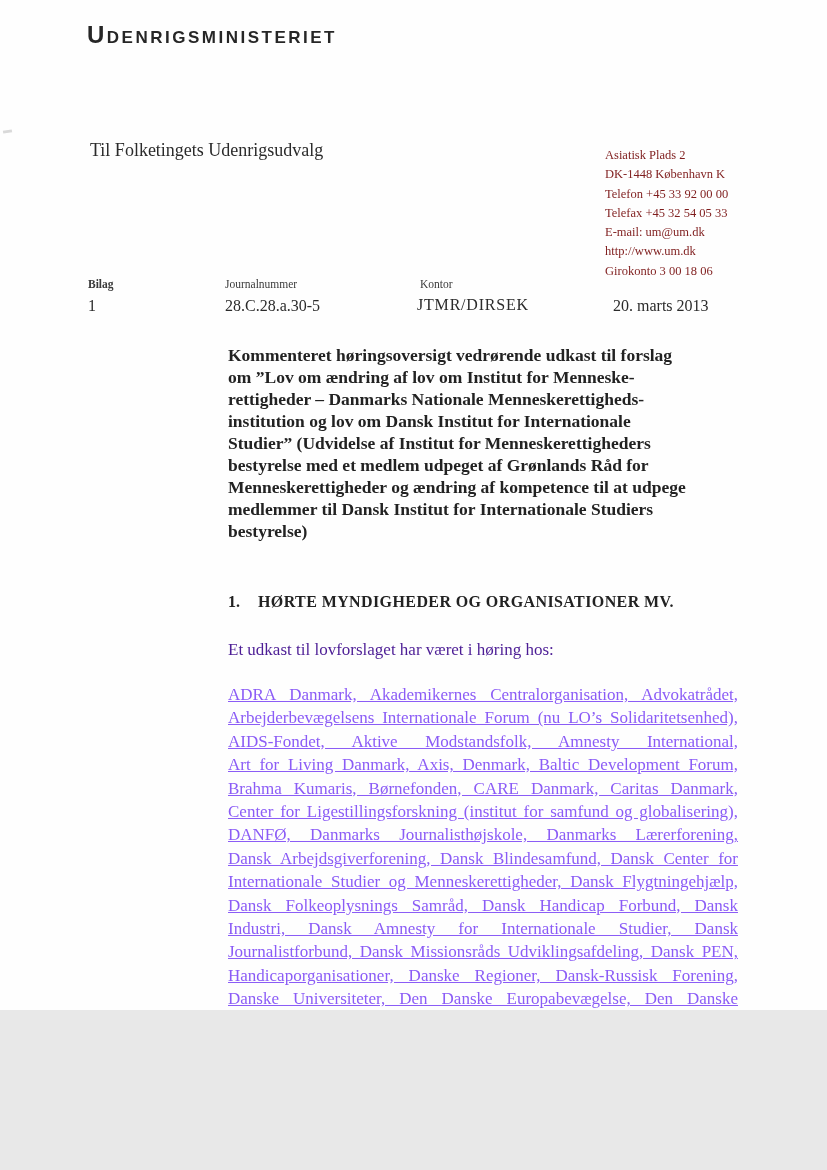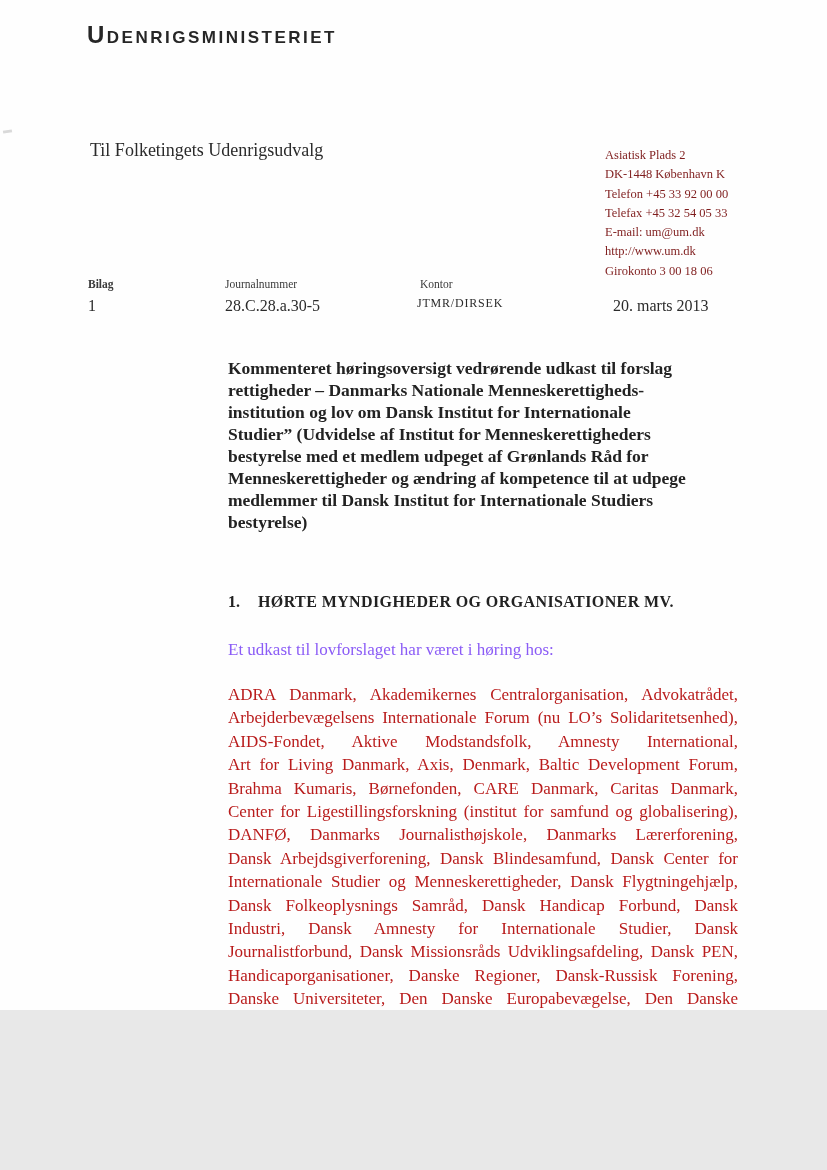--- a/index.html
+++ b/index.html
@@ -54,26 +54,26 @@
     position: absolute;
     top: 297px;
     font-size: 16px;
     color: #2b2b2b;
   }
   .label-bilag   { left: 88px; font-weight: bold; }
   .label-journal { left: 225px; }
   .label-kontor  { left: 420px; }
   .value-bilag   { left: 88px; }
   .value-journal { left: 225px; }
-  .value-kontor  { left: 417px; font-size: 12px; letter-spacing: 0.8px; top: 296px; }
+  .value-kontor  { left: 417px; font-size: 16px; letter-spacing: 0.8px; top: 296px; }
   .value-date    { left: 613px; }
   .subject-block {
     position: absolute;
     left: 228px;
-    top: 357px;
+    top: 344px;
     width: 522px;
     font-weight: 700;
     font-size: 17.5px;
     line-height: 22px;
     color: #222222;
   }
   .section-heading {
     position: absolute;
     left: 228px;
     top: 593px;
@@ -89,30 +89,31 @@
   }
   .section-heading .sec-title {
     letter-spacing: 0.4px;
   }
   .intro-line {
     position: absolute;
     left: 228px;
     top: 640px;
     width: 522px;
     font-size: 17px;
-    color: #8b5cf6;
+    color: #4c1d95;
   }
   .body-block {
     position: absolute;
     left: 228px;
     top: 683px;
     width: 510px;
     font-size: 17px;
     line-height: 23.4px;
-    color: #b91c1c;
+    color: #8b5cf6;
+    text-decoration: underline;
   }
   .body-block .jline {
     text-align: justify;
     text-align-last: justify;
     white-space: normal;
   }
   .scan-artifact-1 {
     position: absolute;
     left: 3px;
     top: 130px;
@@ -159,20 +160,21 @@
   <div class="meta-label label-journal">Journalnummer</div>
   <div class="meta-label label-kontor">Kontor</div>
 
   <div class="meta-value value-bilag">1</div>
   <div class="meta-value value-journal">28.C.28.a.30-5</div>
   <div class="meta-value value-kontor">JTMR/DIRSEK</div>
   <div class="meta-value value-date">20. marts 2013</div>
 
   <div class="subject-block">
     <div>Kommenteret høringsoversigt vedrørende udkast til forslag</div>
+    <div>om ”Lov om ændring af lov om Institut for Menneske-</div>
     <div>rettigheder – Danmarks Nationale Menneskerettigheds-</div>
     <div>institution og lov om Dansk Institut for Internationale</div>
     <div>Studier” (Udvidelse af Institut for Menneskerettigheders</div>
     <div>bestyrelse med et medlem udpeget af Grønlands Råd for</div>
     <div>Menneskerettigheder og ændring af kompetence til at udpege</div>
     <div>medlemmer til Dansk Institut for Internationale Studiers</div>
     <div>bestyrelse)</div>
   </div>
 
   <div class="section-heading">

